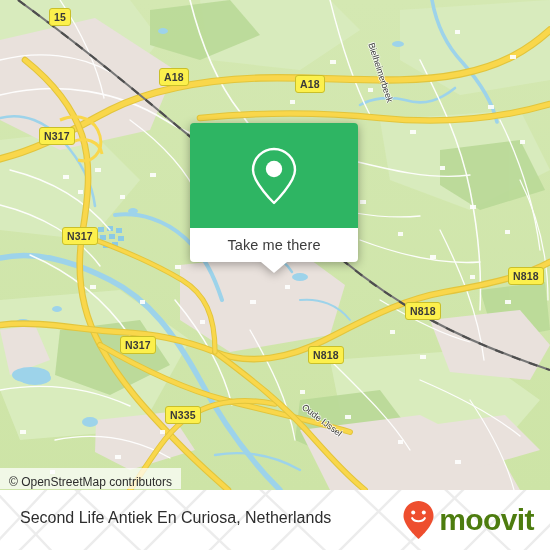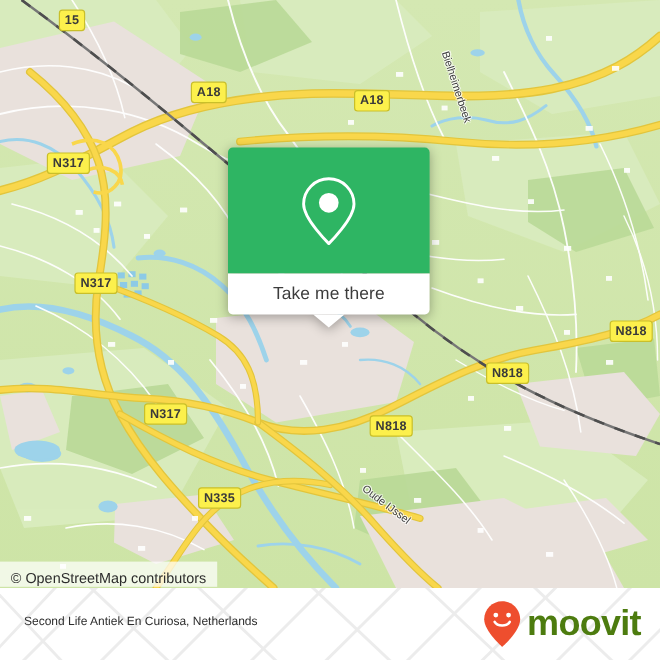--- a/index.html
+++ b/index.html
@@ -134,21 +134,21 @@
     overflow: hidden;
   }
   .footer-bg { position:absolute; left:0; top:0; }
   .footer-title {
     position: absolute;
     left: 20px;
     top: 0;
     height: 56px;
     display: flex;
     align-items: center;
-    font-size: 10px;
+    font-size: 16px;
     color: #2d2d2d;
     font-family: "Liberation Sans", sans-serif;
   }
   .brand {
     position: absolute;
     right: 16px;
     top: 0;
     height: 60px;
     display: flex;
     align-items: center;

